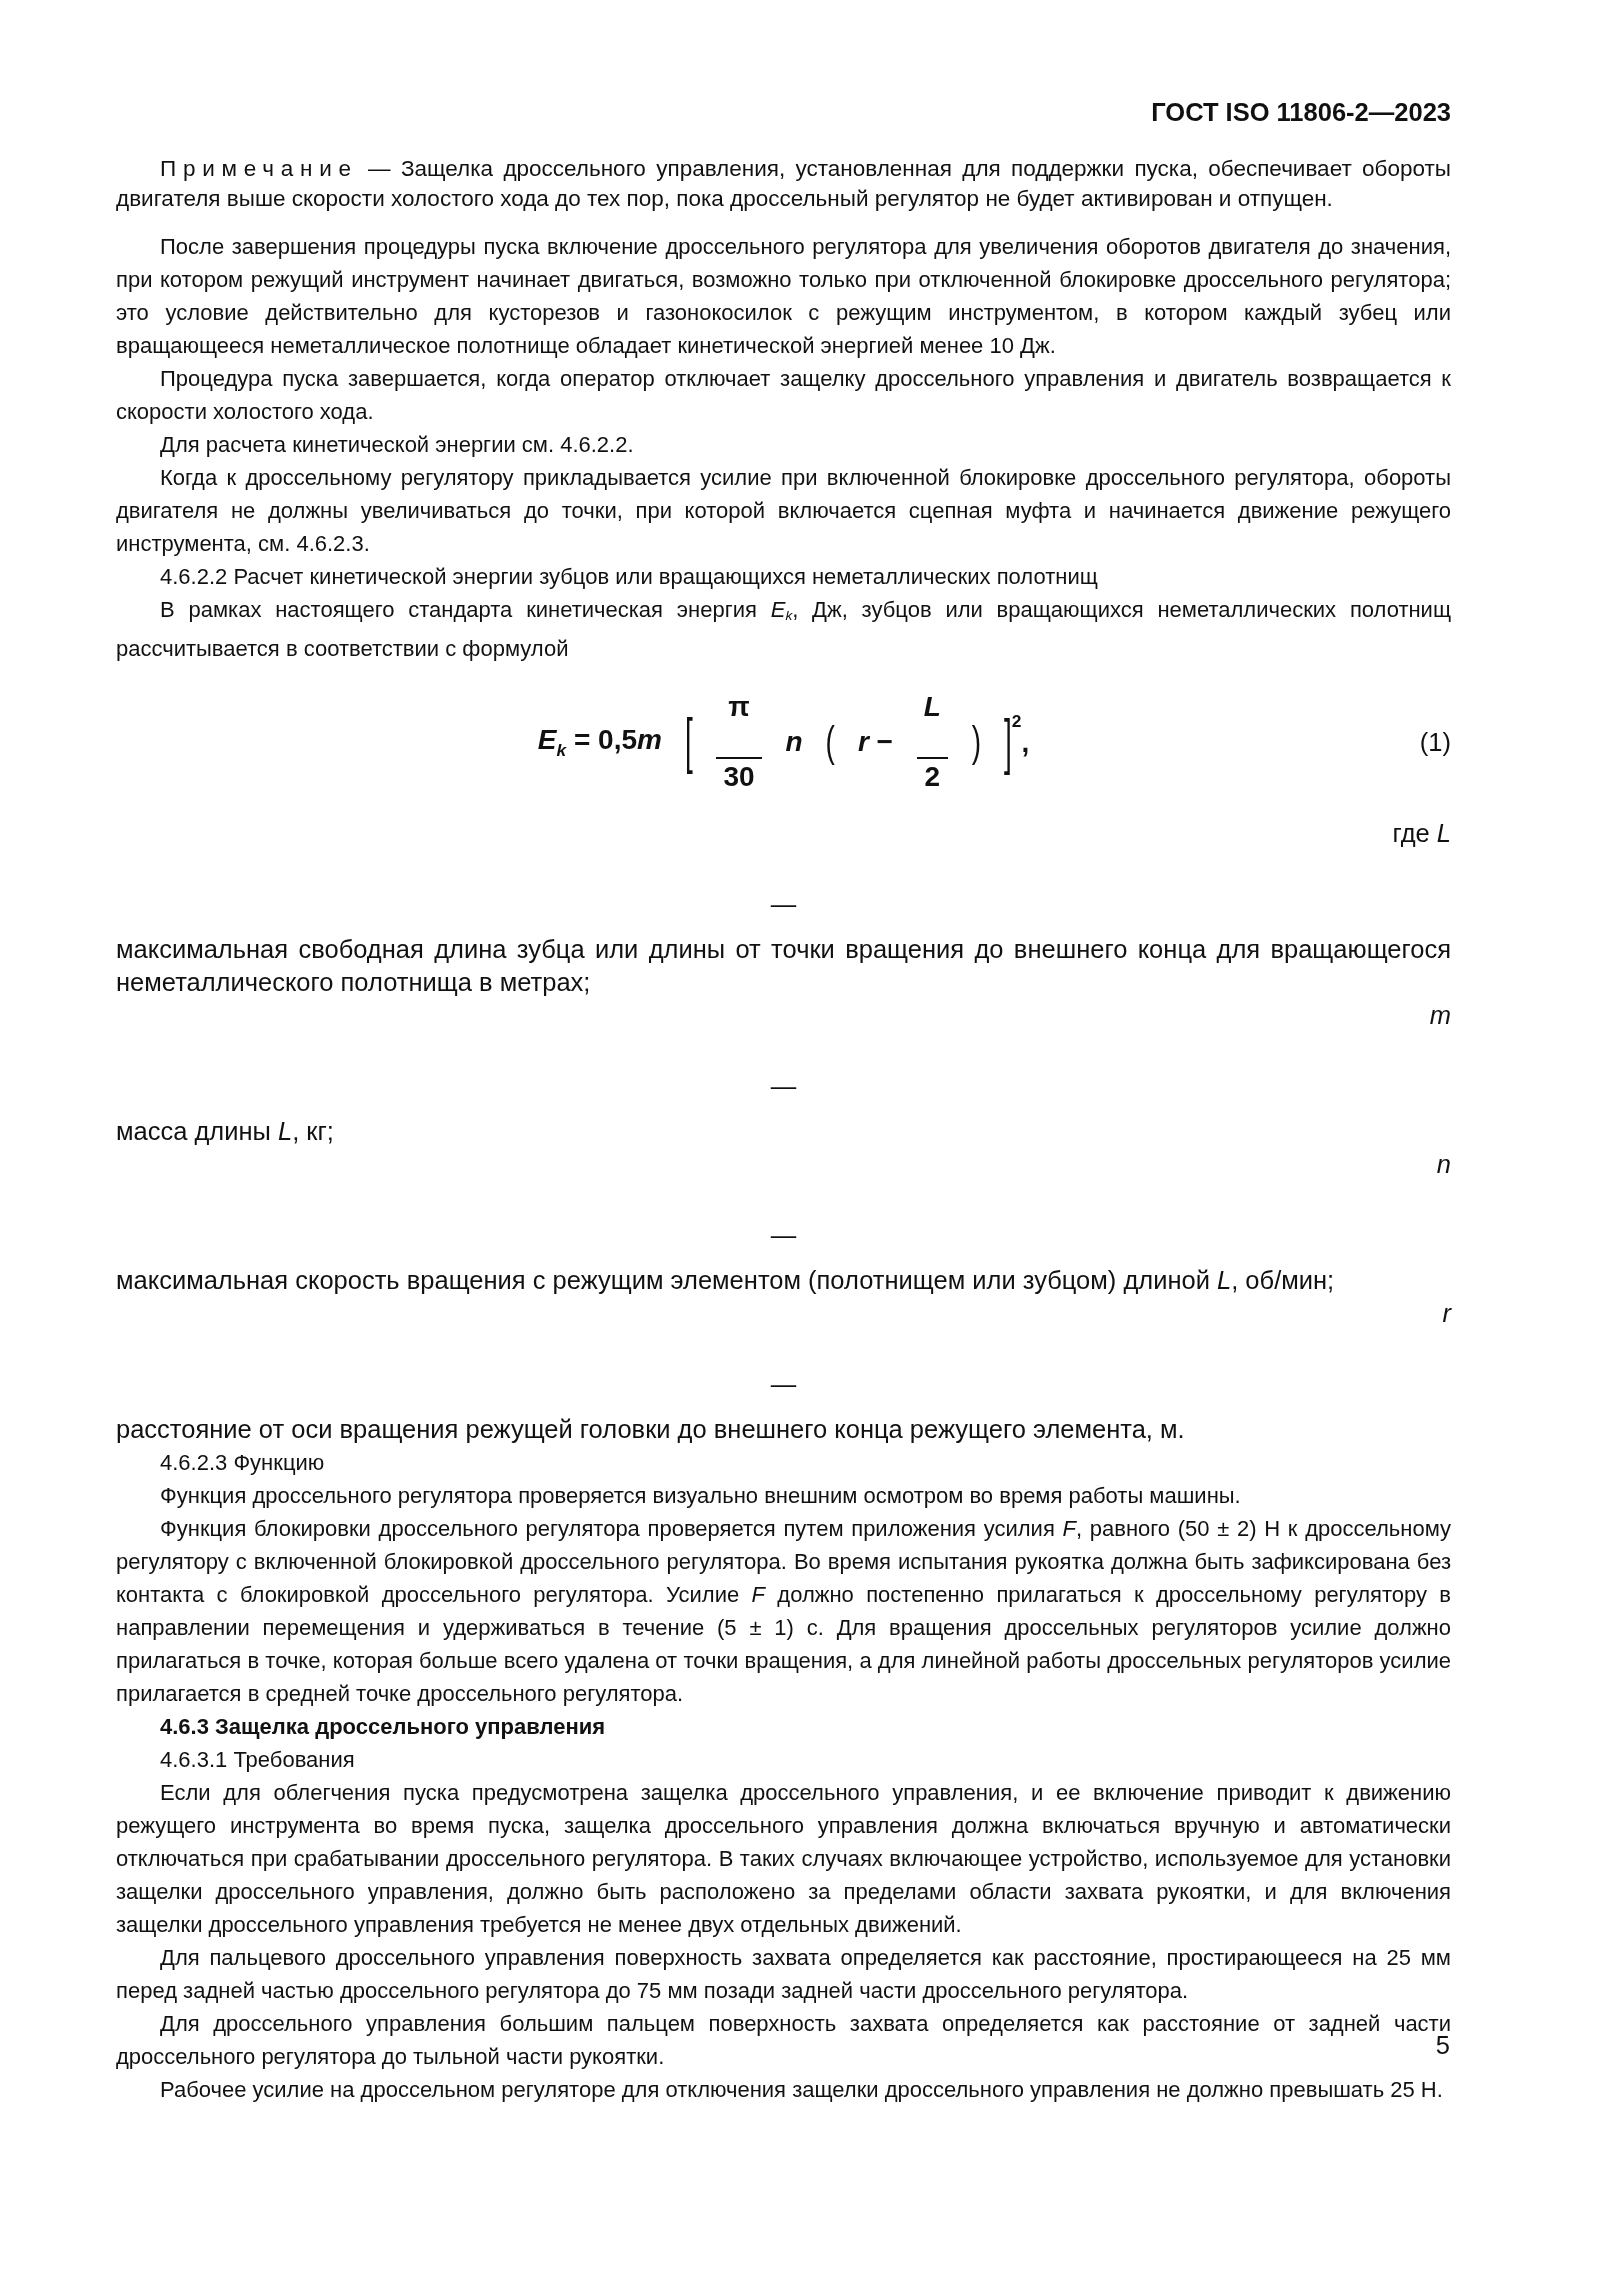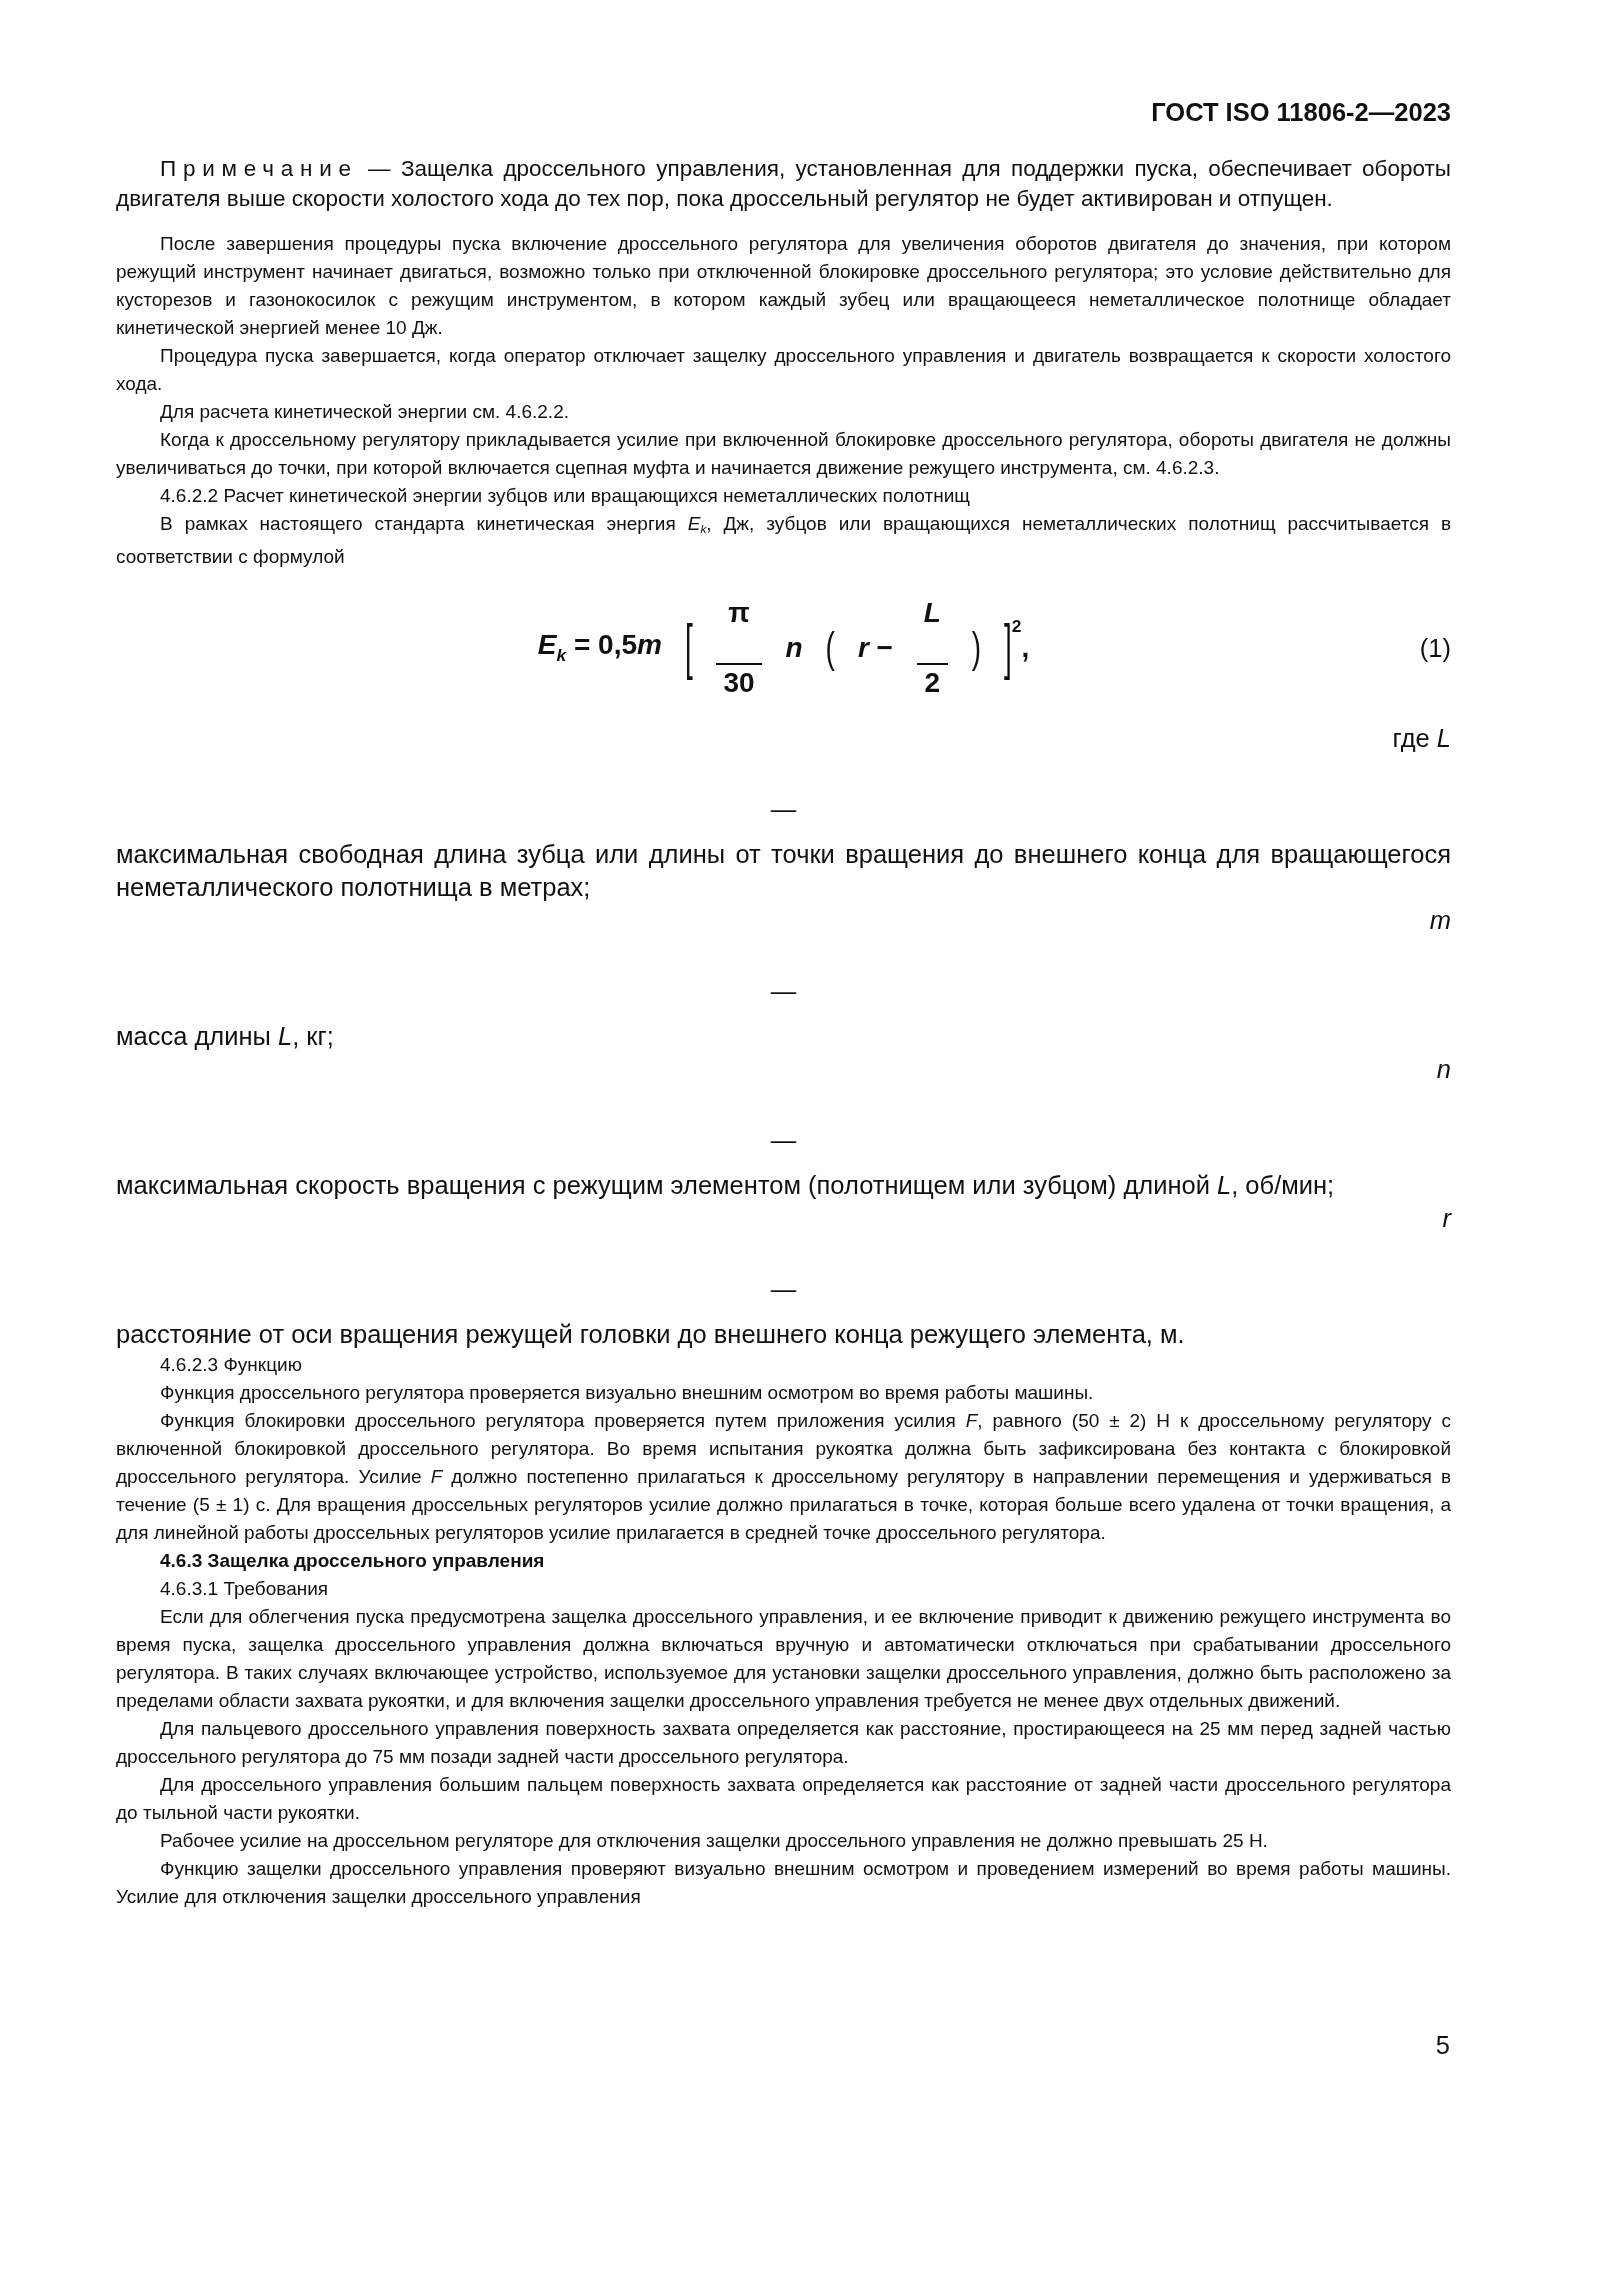--- a/index.html
+++ b/index.html
@@ -19,22 +19,22 @@
     top: 98px;
     width: 1335px;
   }
   .header {
     text-align: right;
     font-weight: bold;
     font-size: 25.5px;
     margin-bottom: 27.4px;
   }
   p.body {
-    font-size: 19px;
-    line-height: 28px;
+    font-size: 22px;
+    line-height: 33px;
     text-align: justify;
     text-indent: 44px;
   }
   p.note {
     font-size: 22.5px;
     line-height: 30px;
     text-align: justify;
     text-indent: 44px;
     margin-bottom: 15.7px;
   }
@@ -152,19 +152,18 @@
     <p class="body">4.6.2.3 Функцию</p>
     <p class="body">Функция дроссельного регулятора проверяется визуально внешним осмотром во время работы машины.</p>
     <p class="body">Функция блокировки дроссельного регулятора проверяется путем приложения усилия <span class="it">F</span>, равного (50 ± 2) Н к дроссельному регулятору с включенной блокировкой дроссельного регулятора. Во время испытания рукоятка должна быть зафиксирована без контакта с блокировкой дроссельного регулятора. Усилие <span class="it">F</span> должно постепенно прилагаться к дроссельному регулятору в направлении перемещения и удерживаться в течение (5 ± 1) с. Для вращения дроссельных регуляторов усилие должно прилагаться в точке, которая больше всего удалена от точки вращения, а для линейной работы дроссельных регуляторов усилие прилагается в средней точке дроссельного регулятора.</p>
 
     <p class="body bd">4.6.3 Защелка дроссельного управления</p>
     <p class="body">4.6.3.1 Требования</p>
     <p class="body">Если для облегчения пуска предусмотрена защелка дроссельного управления, и ее включение приводит к движению режущего инструмента во время пуска, защелка дроссельного управления должна включаться вручную и автоматически отключаться при срабатывании дроссельного регулятора. В таких случаях включающее устройство, используемое для установки защелки дроссельного управления, должно быть расположено за пределами области захвата рукоятки, и для включения защелки дроссельного управления требуется не менее двух отдельных движений.</p>
     <p class="body">Для пальцевого дроссельного управления поверхность захвата определяется как расстояние, простирающееся на 25 мм перед задней частью дроссельного регулятора до 75 мм позади задней части дроссельного регулятора.</p>
     <p class="body">Для дроссельного управления большим пальцем поверхность захвата определяется как расстояние от задней части дроссельного регулятора до тыльной части рукоятки.</p>
     <p class="body">Рабочее усилие на дроссельном регуляторе для отключения защелки дроссельного управления не должно превышать 25 Н.</p>
-    <p class="body">Функцию защелки дроссельного управления проверяют визуально внешним осмотром и проведением измерений во время работы машины. Усилие для отключения защелки дроссельного управления</p>
 
   </div>
 
   <div class="page-number">5</div>
 </div>
 
 
 </body></html>

